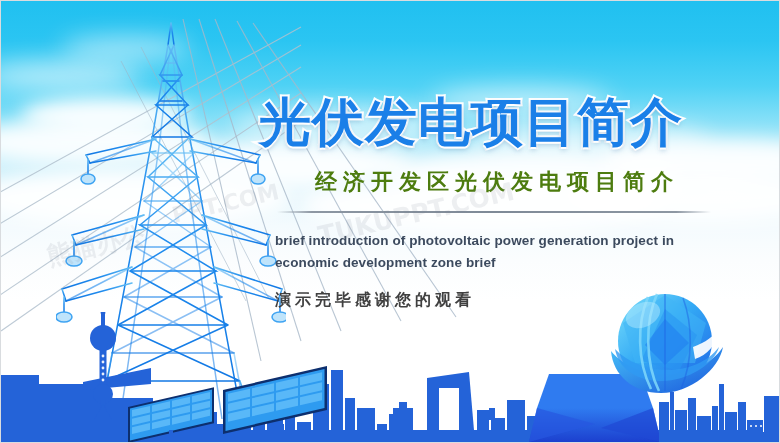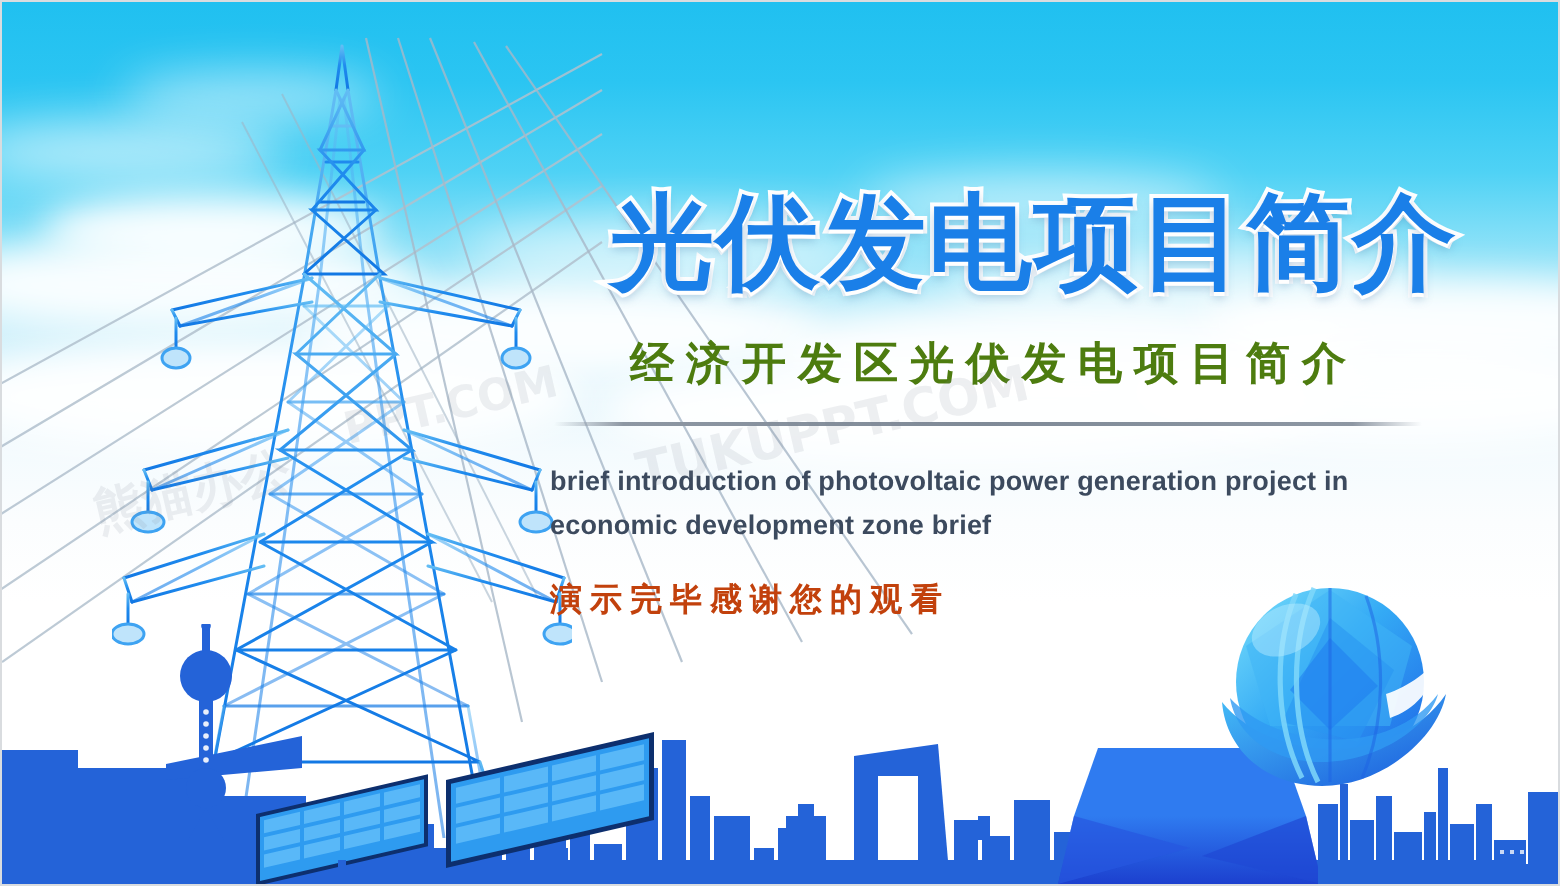--- a/index.html
+++ b/index.html
@@ -45,21 +45,21 @@
 
   
   .textblock{position:absolute;left:258px;top:92px;width:470px;}
 
   .main-title{
     font-family:"DejaVu Sans","Liberation Sans",sans-serif;
     font-size:52px;
     font-weight:bold;
     letter-spacing:1px;
     color:#1a7fe8;
-    text-align:right;
+    text-align:left;
     line-height:1.12;
     margin:0;
     -webkit-text-stroke:4px #ffffff;
     paint-order:stroke fill;
     text-shadow:
       0 2px 0 #ffffff,
       0 3px 5px rgba(70,120,170,.35);
   }
 
   .sub-title{
@@ -89,21 +89,21 @@
     color:#3c4a5e;
     letter-spacing:.1px;
   }
 
   .thanks{
     margin:16px 0 0 16px;
     font-family:"DejaVu Sans","Liberation Sans",sans-serif;
     font-size:16px;
     font-weight:bold;
     letter-spacing:4px;
-    color:#c2410c;
+    color:#404040;
   }
 
   
   .watermark{
     position:absolute;
     font-family:"DejaVu Sans","Liberation Sans",sans-serif;
     font-weight:bold;
     color:rgba(120,130,145,.13);
     white-space:nowrap;
     transform:rotate(-13deg);

